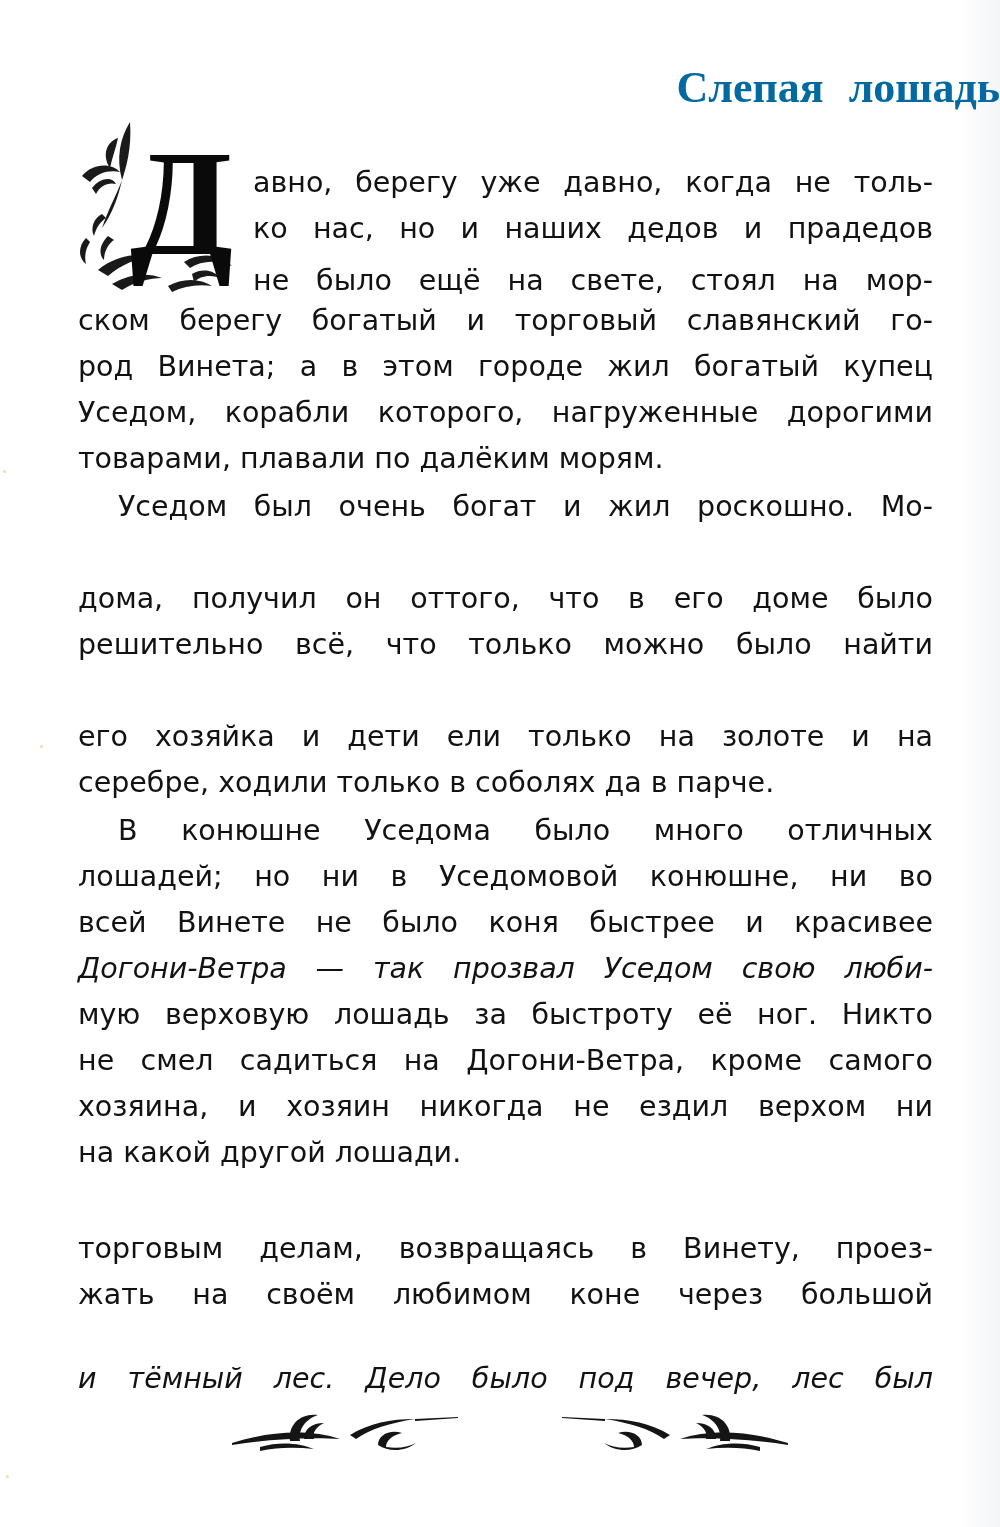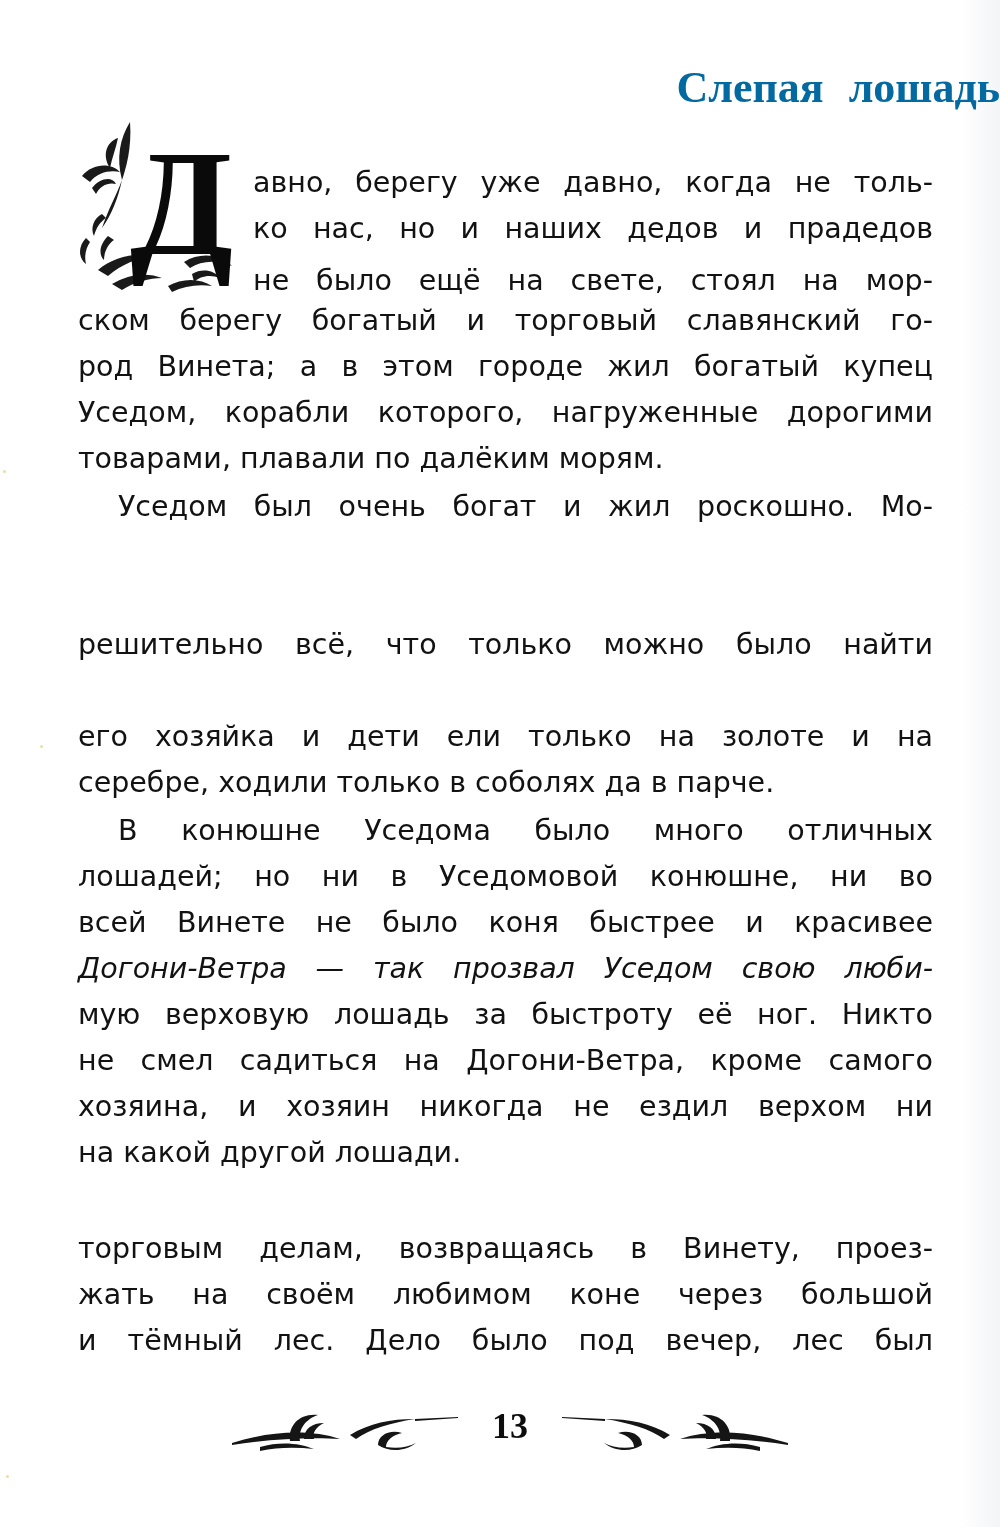--- a/index.html
+++ b/index.html
@@ -133,51 +133,51 @@
 
   <div class="line" style="top:160px;left:175px;width:680px;">авно, берегу уже давно, когда не толь-</div>
   <div class="line" style="top:206px;left:175px;width:680px;">ко нас, но и наших дедов и прадедов</div>
   <div class="line" style="top:250px;left:175px;width:680px;margin-top:8px;">не было ещё на свете, стоял на мор-</div>
   <div class="line" style="top:298px;width:855px;">ском берегу богатый и торговый славянский го-</div>
   <div class="line" style="top:344px;width:855px;">род Винета; а в этом городе жил богатый купец</div>
   <div class="line" style="top:390px;width:855px;">Уседом, корабли которого, нагруженные дорогими</div>
   <div class="line last" style="top:436px;width:855px;">товарами, плавали по далёким морям.</div>
 
   <div class="line" style="top:484px;left:40px;width:815px;">Уседом был очень богат и жил роскошно. Мо-</div>
+  <div class="line" style="top:576px;width:855px;">дома, получил он оттого, что в его доме было</div>
   <div class="line" style="top:622px;width:855px;">решительно всё, что только можно было найти</div>
   <div class="line" style="top:714px;width:855px;">его хозяйка и дети ели только на золоте и на</div>
   <div class="line last" style="top:760px;width:855px;">серебре, ходили только в соболях да в парче.</div>
 
   <div class="line" style="top:808px;left:40px;width:815px;">В конюшне Уседома было много отличных</div>
   <div class="line" style="top:854px;width:855px;">лошадей; но ни в Уседомовой конюшне, ни во</div>
   <div class="line" style="top:900px;width:855px;">всей Винете не было коня быстрее и красивее</div>
   <div class="line" style="top:946px;width:855px;font-style:italic;">Догони-Ветра — так прозвал Уседом свою люби-</div>
   <div class="line" style="top:992px;width:855px;">мую верховую лошадь за быстроту её ног. Никто</div>
   <div class="line" style="top:1038px;width:855px;">не смел садиться на Догони-Ветра, кроме самого</div>
   <div class="line" style="top:1084px;width:855px;">хозяина, и хозяин никогда не ездил верхом ни</div>
   <div class="line last" style="top:1130px;width:855px;">на какой другой лошади.</div>
 
   <div class="line" style="top:1226px;width:855px;">торговым делам, возвращаясь в Винету, проез-</div>
   <div class="line" style="top:1272px;width:855px;">жать на своём любимом коне через большой</div>
-  <div class="line" style="top:1318px;width:855px;">и тёмный лес. Дело было под вечер, лес был</div>
+  <div class="line" style="top:1356px;width:855px;font-style:italic;">и тёмный лес. Дело было под вечер, лес был</div>
 </div>
 
 <div class="footer">
   <svg width="230" height="60" viewBox="0 0 230 60" style="position:absolute;left:0;top:6px;">
     <g fill="#151515">
       <path d="M2 42 C40 30 80 28 110 38 C80 36 40 38 2 44 Z"></path>
       <path d="M60 40 C58 24 70 12 88 14 C76 18 68 28 70 40 Z"></path>
       <path d="M74 38 C74 28 82 22 94 22 C86 26 82 32 84 38 Z"></path>
       <path d="M30 46 C50 40 70 42 84 48 C66 46 48 46 30 50 Z"></path>
       <path d="M120 34 C140 22 160 18 185 18 C160 22 140 28 126 38 Z"></path>
       <path d="M148 44 C148 34 160 28 172 32 C162 34 156 40 156 46 C168 48 178 46 186 42 C176 50 160 52 148 44 Z"></path>
       <path d="M185 18 L228 16 L228 17 L185 20 Z"></path>
     </g>
   </svg>
-  <div class="page-num">13</div>
   <svg width="230" height="60" viewBox="0 0 230 60" style="position:absolute;right:0;top:6px;transform:scaleX(-1);">
     <g fill="#151515">
       <path d="M2 42 C40 30 80 28 110 38 C80 36 40 38 2 44 Z"></path>
       <path d="M60 40 C58 24 70 12 88 14 C76 18 68 28 70 40 Z"></path>
       <path d="M74 38 C74 28 82 22 94 22 C86 26 82 32 84 38 Z"></path>
       <path d="M30 46 C50 40 70 42 84 48 C66 46 48 46 30 50 Z"></path>
       <path d="M120 34 C140 22 160 18 185 18 C160 22 140 28 126 38 Z"></path>
       <path d="M148 44 C148 34 160 28 172 32 C162 34 156 40 156 46 C168 48 178 46 186 42 C176 50 160 52 148 44 Z"></path>
       <path d="M185 18 L228 16 L228 17 L185 20 Z"></path>
     </g>

